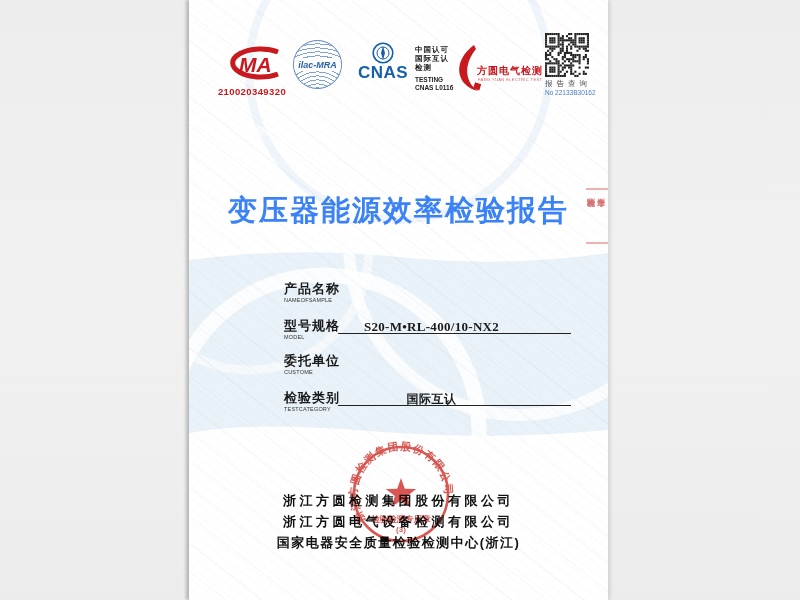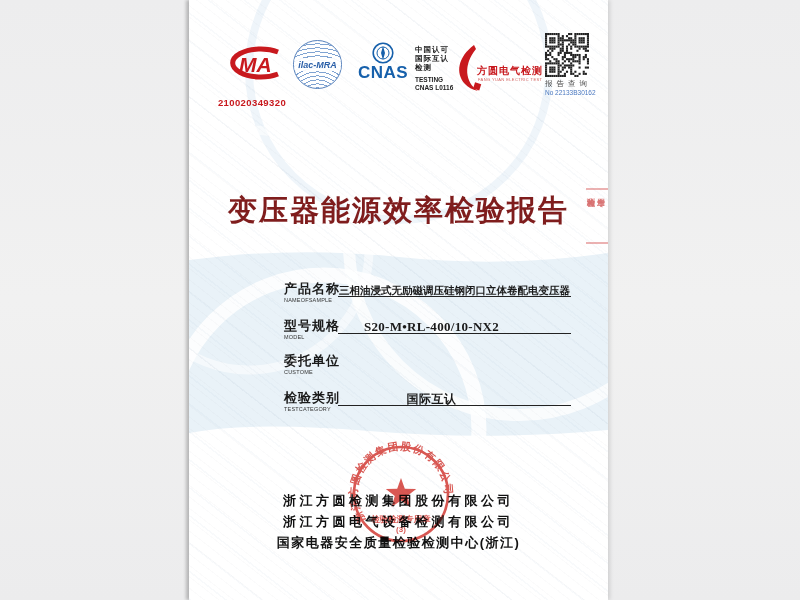--- a/index.html
+++ b/index.html
@@ -18,21 +18,21 @@
   .wm-layer{
     position:absolute;inset:0;pointer-events:none;
     background:
       repeating-linear-gradient(38deg, rgba(130,160,190,0.055) 0 1.5px, transparent 1.5px 22px),
       repeating-linear-gradient(38deg, rgba(150,150,160,0.04) 0 1px, transparent 1px 9px);
   }
   .blue-band{position:absolute;left:0;top:0;pointer-events:none;}
   
   .logos{position:absolute;left:0;top:0;width:419px;height:110px;}
   .cma{position:absolute;left:24px;top:45px;width:78px;text-align:center;}
-  .cma-num{font-size:9.5px;font-weight:bold;color:#c8191e;letter-spacing:.4px;margin-top:12px;}
+  .cma-num{font-size:9.5px;font-weight:bold;color:#c8191e;letter-spacing:.4px;margin-top:1px;}
   .ilac{
     position:absolute;left:104px;top:40px;width:47px;height:47px;border-radius:50%;
     border:1px solid #5580bb;overflow:hidden;
     background:repeating-radial-gradient(circle at 50% 135%, #7fa3d2 0 1px, #ffffff 1px 4px);
   }
   .ilac-band{
     position:absolute;left:0;top:17px;width:100%;height:13px;background:rgba(255,255,255,.92);
     display:flex;align-items:center;justify-content:center;
     font-size:9px;font-weight:bold;color:#2a5fa8;letter-spacing:0;font-style:italic;
   }
@@ -45,21 +45,21 @@
   .fy{position:absolute;left:264px;top:44px;width:90px;}
   .fy-label{position:absolute;left:24px;top:20px;font-size:10px;font-weight:bold;color:#c8191e;letter-spacing:1px;white-space:nowrap;}
   .fy-sub{position:absolute;left:25px;top:33px;font-size:4px;color:#d3625f;letter-spacing:.4px;white-space:nowrap;}
   .qr{position:absolute;left:356px;top:33px;width:46px;text-align:center;}
   .qr svg{display:block;background:#fff;}
   .qr-caption{font-size:7.5px;color:#444;letter-spacing:4px;margin-top:2px;white-space:nowrap;}
   .qr-number{font-size:6.5px;color:#4a78c0;white-space:nowrap;}
   
   .title{
     position:absolute;left:0;top:191px;width:100%;text-align:center;
-    font-size:29px;font-weight:bold;color:#7f1d1d;letter-spacing:2px;margin:0;
+    font-size:29px;font-weight:bold;color:#3b82f6;letter-spacing:2px;margin:0;
   }
   .side-stamp{
     position:absolute;right:-6px;top:188px;width:28px;height:50px;
     border-top:2px solid rgba(200,40,40,.55);border-bottom:2px solid rgba(200,40,40,.55);
     display:flex;justify-content:flex-start;gap:1px;padding-top:2px;
     opacity:.65;
   }
   .side-stamp span{
     writing-mode:vertical-rl;font-size:8px;color:rgba(195,35,35,.8);
     letter-spacing:0;line-height:9px;font-weight:bold;
@@ -385,23 +385,20 @@
 
   <h1 class="title">变压器能源效率检验报告</h1>
   <div class="side-stamp">
     <span>检验检测</span>
     <span>专用章</span>
   </div>
 
   <div class="row row1" style="top:280px">
     <span class="flabel">产品名称</span>
     <span class="fsub">NAMEOFSAMPLE</span>
-    <div class="fline">
-      <span class="fvalue" style="font-size:10.5px">三相油浸式无励磁调压硅钢闭口立体卷配电变压器</span>
-    </div>
   </div>
 
   <div class="row row2" style="top:317px">
     <span class="flabel">型号规格</span>
     <span class="fsub">MODEL</span>
     <div class="fline">
       <span class="fvalue">S20-M•RL-400/10-NX2</span>
     </div>
   </div>
 

